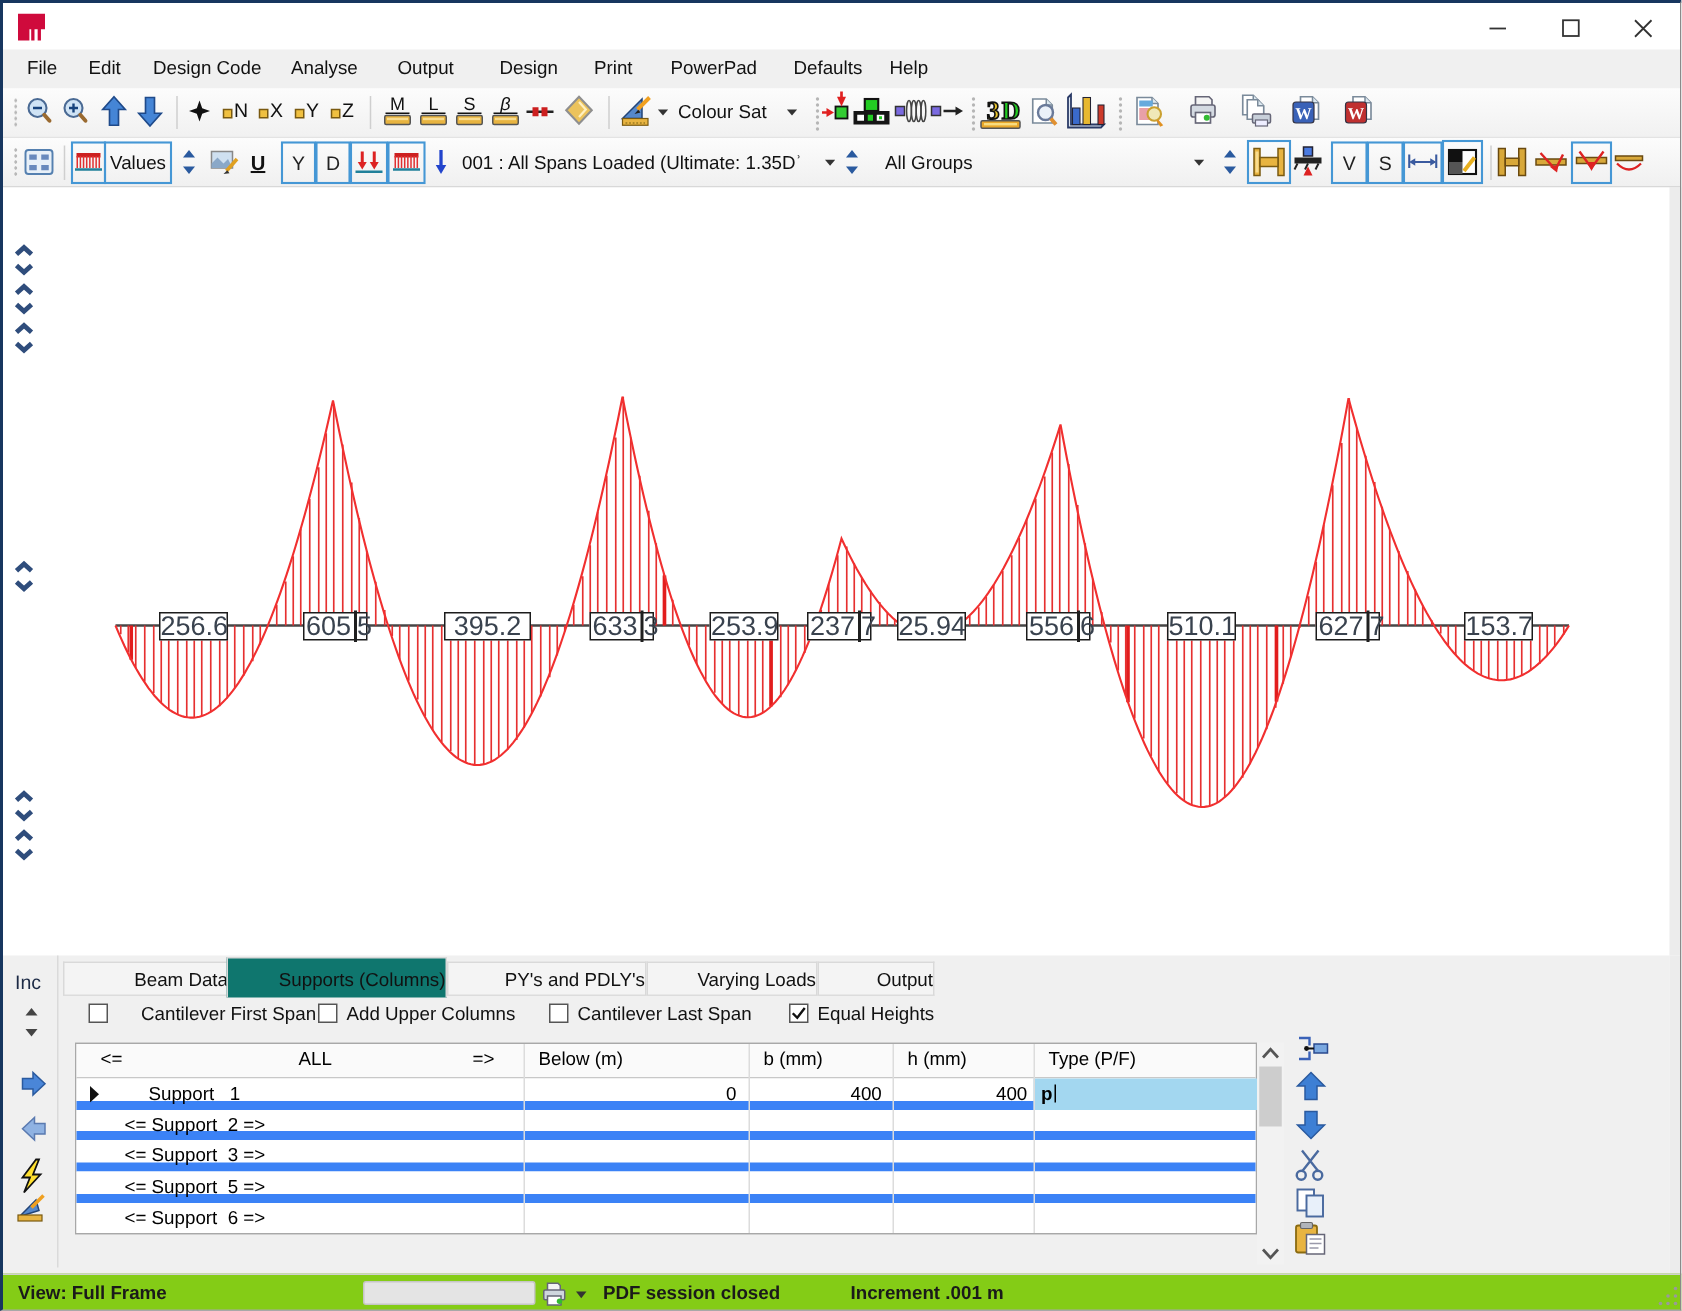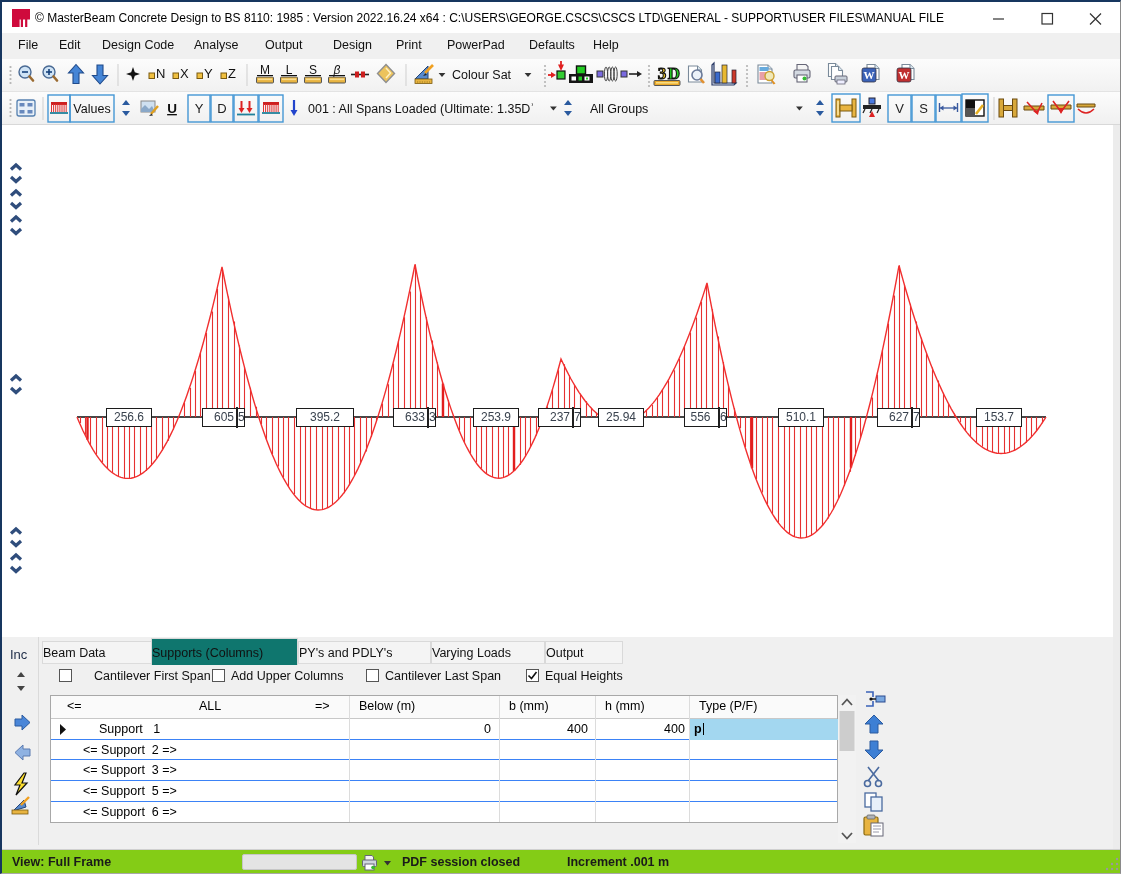--- a/index.html
+++ b/index.html
@@ -13,40 +13,39 @@
 #menubar { left:2px; top:33px; width:1118px; height:26px; background:#f0f0f0; }
 .menu-item { position:absolute; top:5px; font-size:12.5px; color:#111; }
 #toolbar1 { left:2px; top:59px; width:1118px; height:33px; background:linear-gradient(#fcfcfc,#f1f1f1); border-bottom:1px solid #e3e3e3; }
 #toolbar2 { left:2px; top:92px; width:1118px; height:33px; background:linear-gradient(#fcfcfc,#f0f0f0); border-bottom:1px solid #d8d8d8; }
 .grip { position:absolute; top:6px; width:3px; height:20px; background-image:radial-gradient(circle, #b8b8b8 1px, transparent 1.2px); background-size:3px 4px; }
 #chart { left:2px; top:125px; width:1111px; height:512px; background:#fff; }
 #chart-right { left:1113px; top:125px; width:8px; height:512px; background:#ececec; }
 #panel { left:2px; top:637px; width:1111px; height:212px; background:#f0f0f0; }
 #panel-right-strip { left:1113px; top:637px; width:8px; height:212px; background:#ececec; }
 #statusbar { left:2px; top:849px; width:1119px; height:27px; background:#84cc16; border-top:1px solid #d0d0d0; font-size:12.5px; color:#1a1a1a;font-weight:bold; }
-.tab { position:absolute; top:4px; height:23px; background:#f4f4f4; border:1px solid #d9d9d9; border-bottom:1px solid #dcdcdc; font-size:12.5px; color:#111; text-align:left; padding-top:4px; }
+.tab { position:absolute; top:4px; height:23px; background:#f4f4f4; border:1px solid #d9d9d9; border-bottom:1px solid #dcdcdc; font-size:12.5px; color:#111; text-align:right; padding-top:4px; }
 .tab.active { background:#0f766e; height:27px; top:1px; z-index:2; border-bottom:none; padding-top:7px; }
 .cb { position:absolute; width:13px; height:13px; border:1px solid #555; background:#fff; }
 .cb-label { position:absolute; font-size:12.5px; color:#111; }
 #grid { position:absolute; left:48px; top:58px; width:788px; border:1px solid #a8a8a8; background:#fff; }
 .hdr { height:23px; border-bottom:1px solid #c8c8c8; background:#fafafa; }
-.row { height:20.7px; border-bottom:1px solid #3b82f6; background:#fff; }
+.row { height:20.7px; border-bottom:6px solid #3b82f6; background:#fff; }
 .cell { position:absolute; font-size:12.5px; color:#000; top:3px; }
 .cline { position:absolute; top:0; bottom:0; width:1px; background:#dcdcdc; }
-.label-box { position:absolute; height:19px; background:#fff; border:1.8px solid #1c1c1c; color:#39424e; font-size:12px; text-align:center; line-height:16px; z-index:3; }
+.label-box { position:absolute; height:19px; background:#fff; border:1.8px solid #1c1c1c; color:#39424e; font-size:18px; text-align:center; line-height:16px; z-index:3; }
 </style>
 </head>
 <body>
 <div id="frame"></div>
 
 <div id="titlebar" class="abs">
   <svg id="logo" class="abs" viewBox="0 0 18 19">
     <path d="M0,0 H18 V10.5 H15.3 V18 H13.1 V10.5 H11 V18 H8.8 V10.5 H7.6 V18 H0 Z" fill="#cf0a3c"></path>
   </svg>
-  <div id="title-text" class="abs">© MasterBeam Concrete Design to BS 8110: 1985 : Version 2022.16.24 x64 : C:\USERS\GEORGE.CSCS\CSCS LTD\GENERAL - SUPPORT\USER FILES\MANUAL FILE</div>
   <svg class="abs" style="left:986px;top:8px" width="120" height="18" viewBox="0 0 120 18">
     <line x1="5" y1="9" x2="16" y2="9" stroke="#333" stroke-width="1.2"></line>
     <rect x="54" y="3.5" width="10.5" height="10.5" fill="none" stroke="#333" stroke-width="1.2"></rect>
     <path d="M102,3.5 L113,14.5 M113,3.5 L102,14.5" stroke="#333" stroke-width="1.2"></path>
   </svg>
 </div>
 
 <div id="menubar" class="abs">
   <span class="menu-item" style="left:16px">File</span>
   <span class="menu-item" style="left:57px">Edit</span>
@@ -320,21 +319,21 @@
       <span style="position:absolute;left:0;width:31px;text-align:right">633</span>
       <span style="position:absolute;left:33px;top:-1.6px;bottom:-1.6px;width:1.6px;background:#1f1f1f"></span>
       <span style="position:absolute;left:35px">3</span>
     </div>
   <div class="label-box" style="left:536px;top:283px;width:43px">
       <span style="position:absolute;left:0;width:31px;text-align:right">237</span>
       <span style="position:absolute;left:33px;top:-1.6px;bottom:-1.6px;width:1.6px;background:#1f1f1f"></span>
       <span style="position:absolute;left:35px">7</span>
     </div>
   <div class="label-box" style="left:682px;top:283px;width:43px">
-      <span style="position:absolute;left:0;width:31px;">556</span>
+      <span style="position:absolute;left:0;width:31px;text-align:right">556</span>
       <span style="position:absolute;left:33px;top:-1.6px;bottom:-1.6px;width:1.6px;background:#1f1f1f"></span>
       <span style="position:absolute;left:35px">6</span>
     </div>
   <div class="label-box" style="left:875px;top:283px;width:43px">
       <span style="position:absolute;left:0;width:31px;text-align:right">627</span>
       <span style="position:absolute;left:33px;top:-1.6px;bottom:-1.6px;width:1.6px;background:#1f1f1f"></span>
       <span style="position:absolute;left:35px">7</span>
     </div>
   <svg class="abs" style="left:6px;top:37px" width="16" height="24" viewBox="0 0 16 24">
       <path d="M3,7.5 L8,3 L13,7.5" fill="none" stroke="#2f4d7c" stroke-width="3.2"></path>

